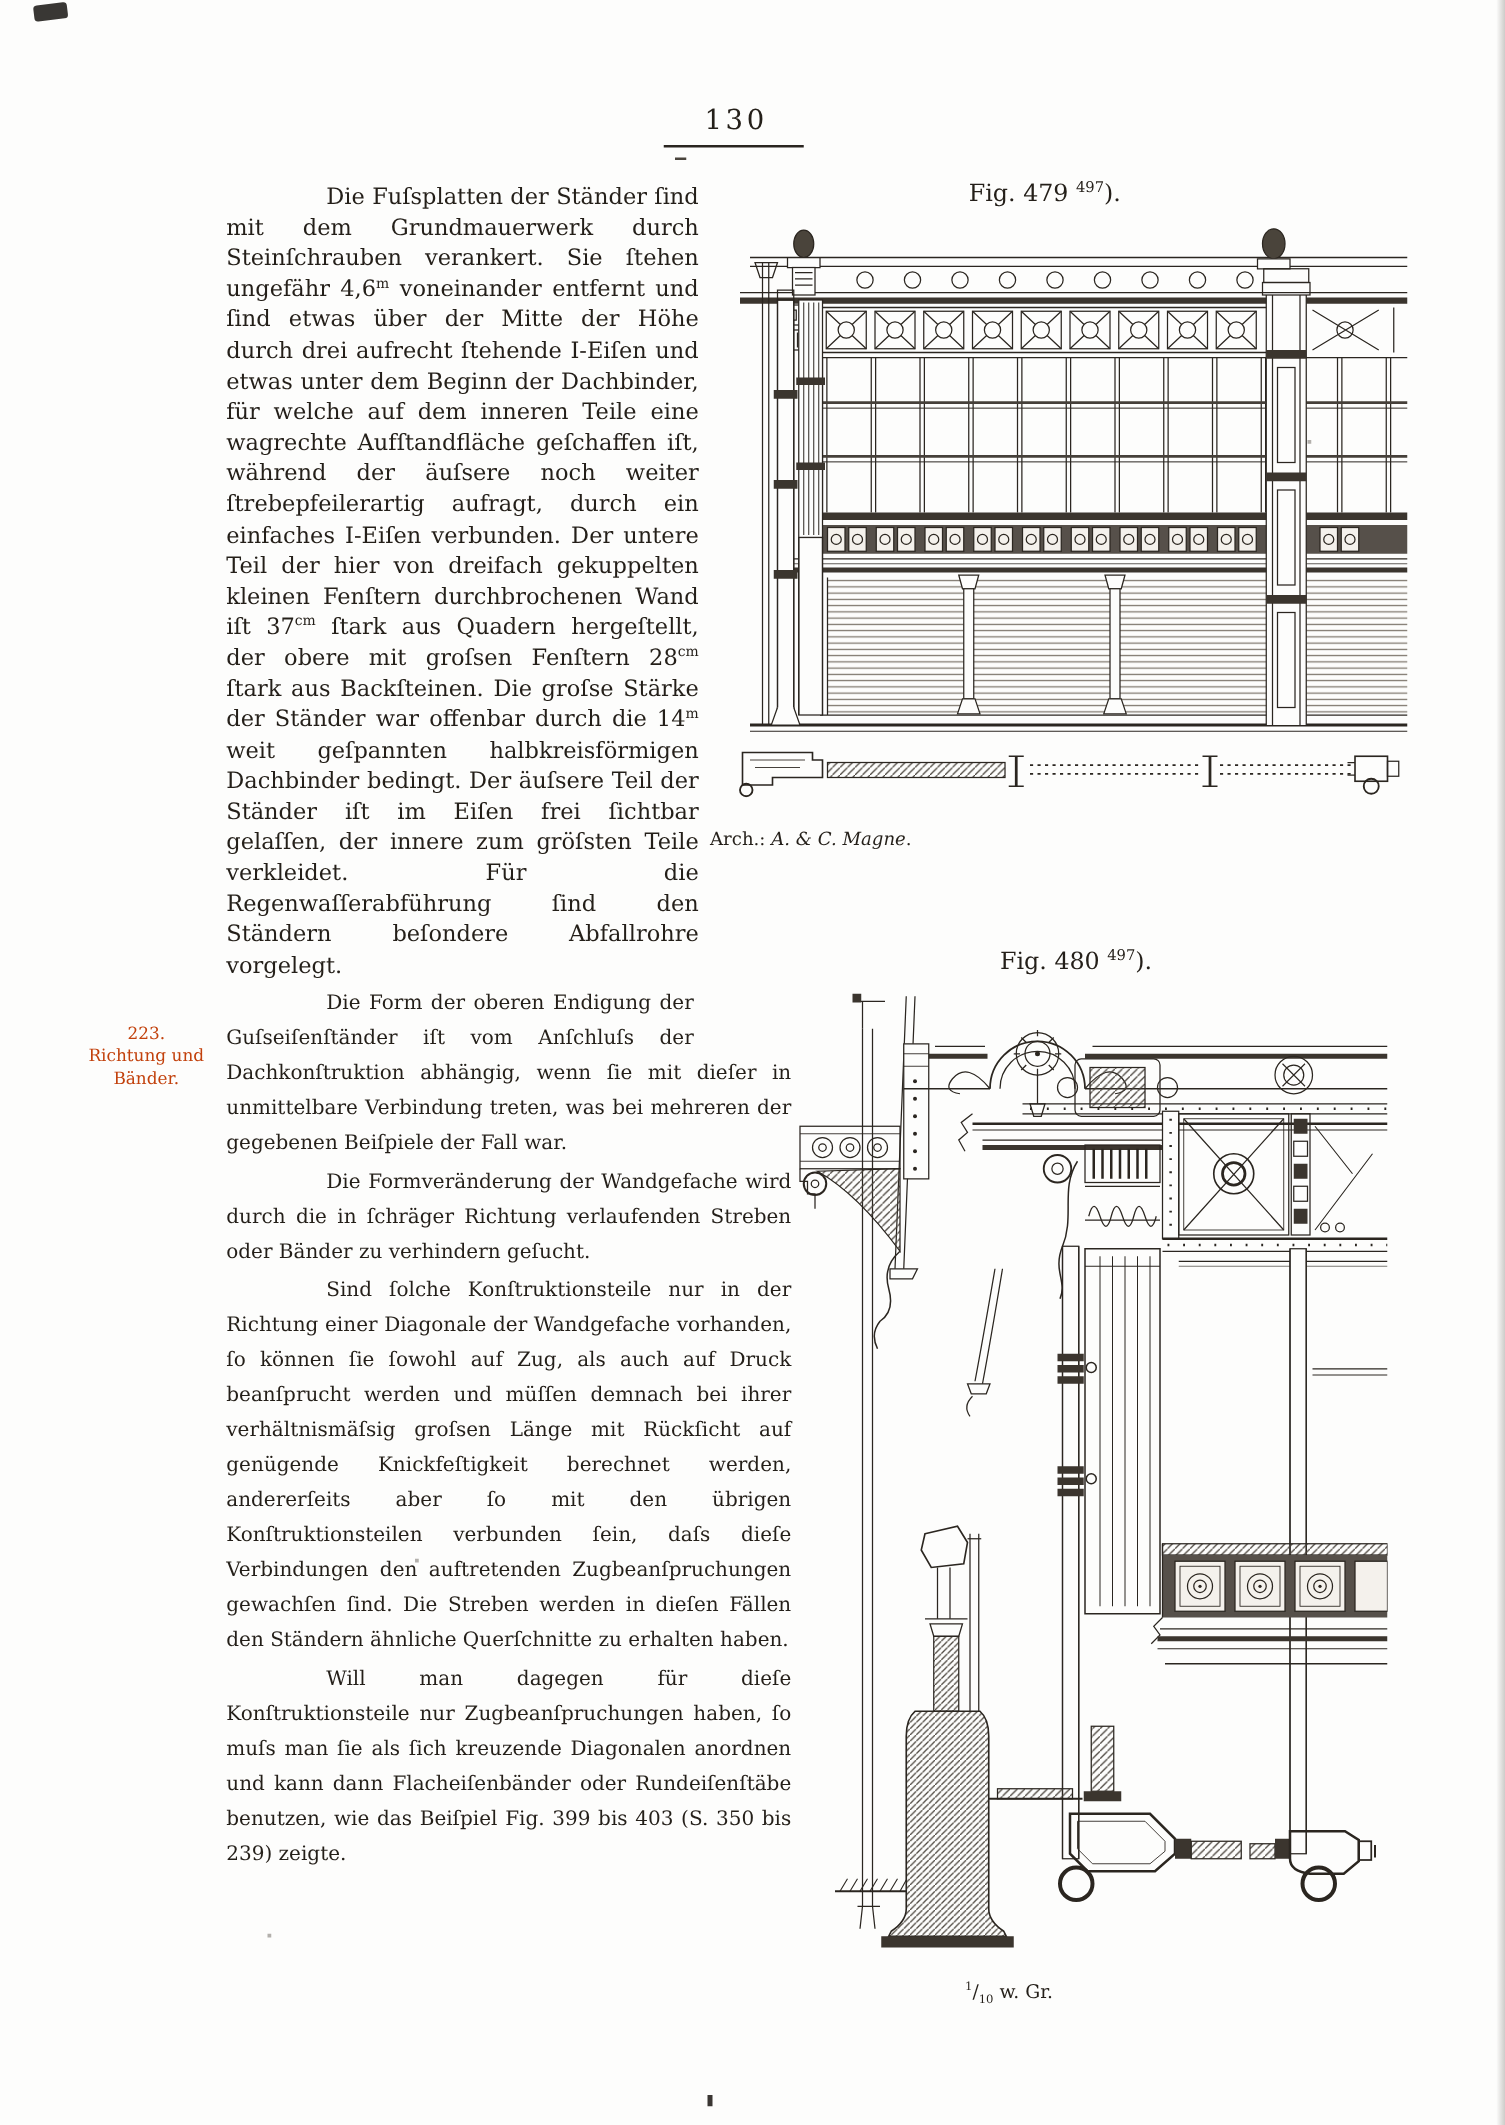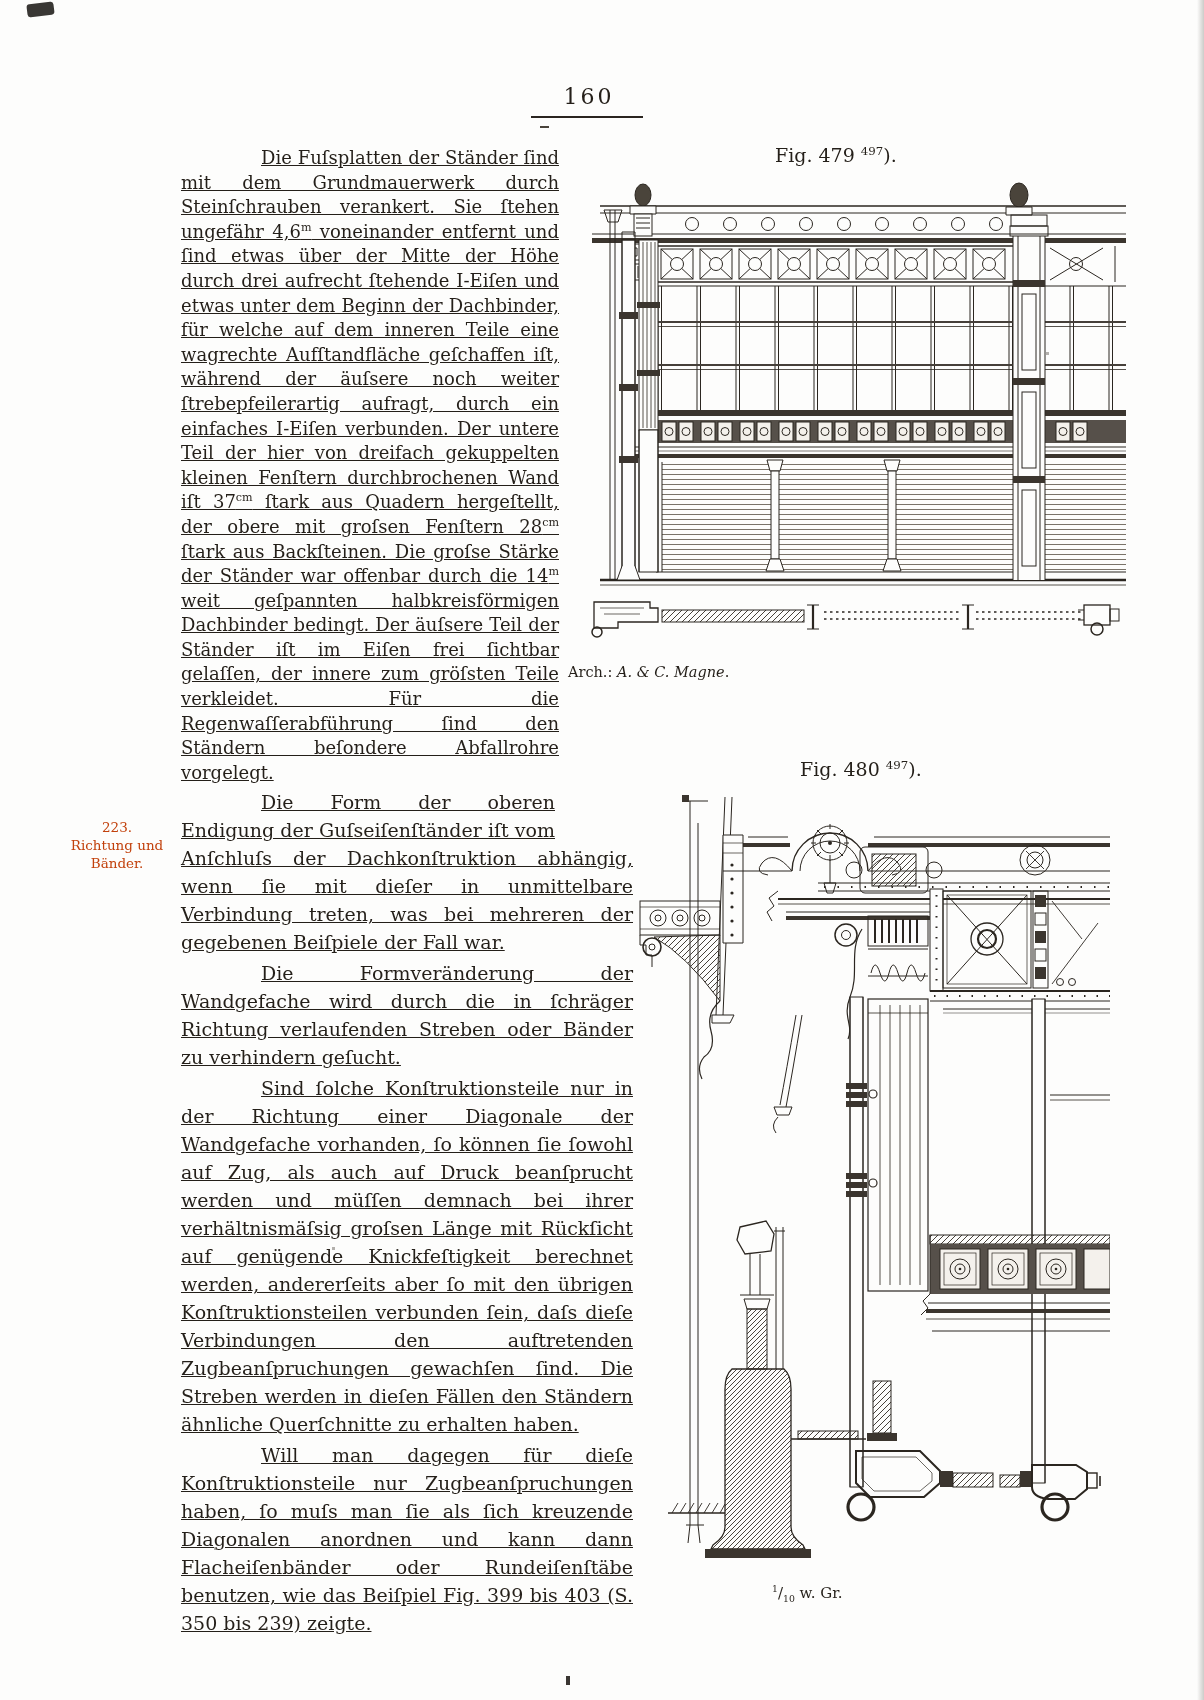--- a/index.html
+++ b/index.html
@@ -7,23 +7,23 @@
         font-family:"DejaVu Serif","Liberation Serif",serif;color:#241f19;}
   .abs{position:absolute;}
   
   #pagenum{left:537px;top:84px;width:104px;text-align:center;font-size:22px;letter-spacing:3px;}
   #pagenum-rule{left:531px;top:116px;width:112px;height:2px;background:#2a2520;}
   #pagenum-tick{left:540px;top:126px;width:9px;height:2px;background:#4a443c;}
   
   #marginnote{left:58px;top:818px;width:118px;text-align:center;font-size:13.5px;line-height:18px;color:#c2410c;}
   
   #col{left:181px;top:146px;width:456px;}
-  #col p{margin:0 0 3px 0;text-align:justify;text-indent:80px;text-decoration:underline;}
+  #col p{margin:0 0 3px 0;text-align:justify;text-indent:80px;}
   #p1{width:378px;font-size:18px;line-height:24.6px;}
-  .wide{width:452px;font-size:19px;line-height:28px;}
+  .wide{width:452px;font-size:16px;line-height:28px;}
   .cut{float:right;width:78px;height:56px;}
   sup{font-size:62%;line-height:0;vertical-align:super;}
   sub{font-size:62%;line-height:0;vertical-align:sub;}
   
   .figlabel{font-size:19px;margin-left:42px;}
   #f479label{left:733px;top:144px;}
   #f479cap{left:568px;top:638px;width:452px;text-align:center;font-size:16.5px;}
   #f479credit{left:568px;top:664px;width:452px;text-align:left;font-size:14.5px;}
   #f480label{left:758px;top:758px;}
   #f480scale{left:772px;top:1584px;font-size:15px;}
@@ -34,21 +34,21 @@
   #blob-tl{left:27px;top:3px;width:27px;height:13px;background:#1e1b18;border-radius:3px;transform:rotate(-7deg);opacity:.88;}
   #speck-b{left:566px;top:1676px;width:4px;height:9px;background:#3a3632;}
   #edge-r{right:0;top:0;width:7px;height:100%;background:linear-gradient(to right,rgba(60,55,48,0),rgba(60,55,48,.25));}
   .speck{background:#6a645c;opacity:.5;}
 </style>
 </head>
 <body>
 
 <div id="page">
 
-  <div class="abs" id="pagenum">160</div>
+  <div class="abs" id="pagenum">130</div>
   <div class="abs" id="pagenum-rule"></div>
   <div class="abs" id="pagenum-tick"></div>
 
   <div class="abs" id="marginnote">
     <div>223.</div>
     <div>Richtung und</div>
     <div>Bänder.</div>
   </div>
 
   <div class="abs" id="col">

